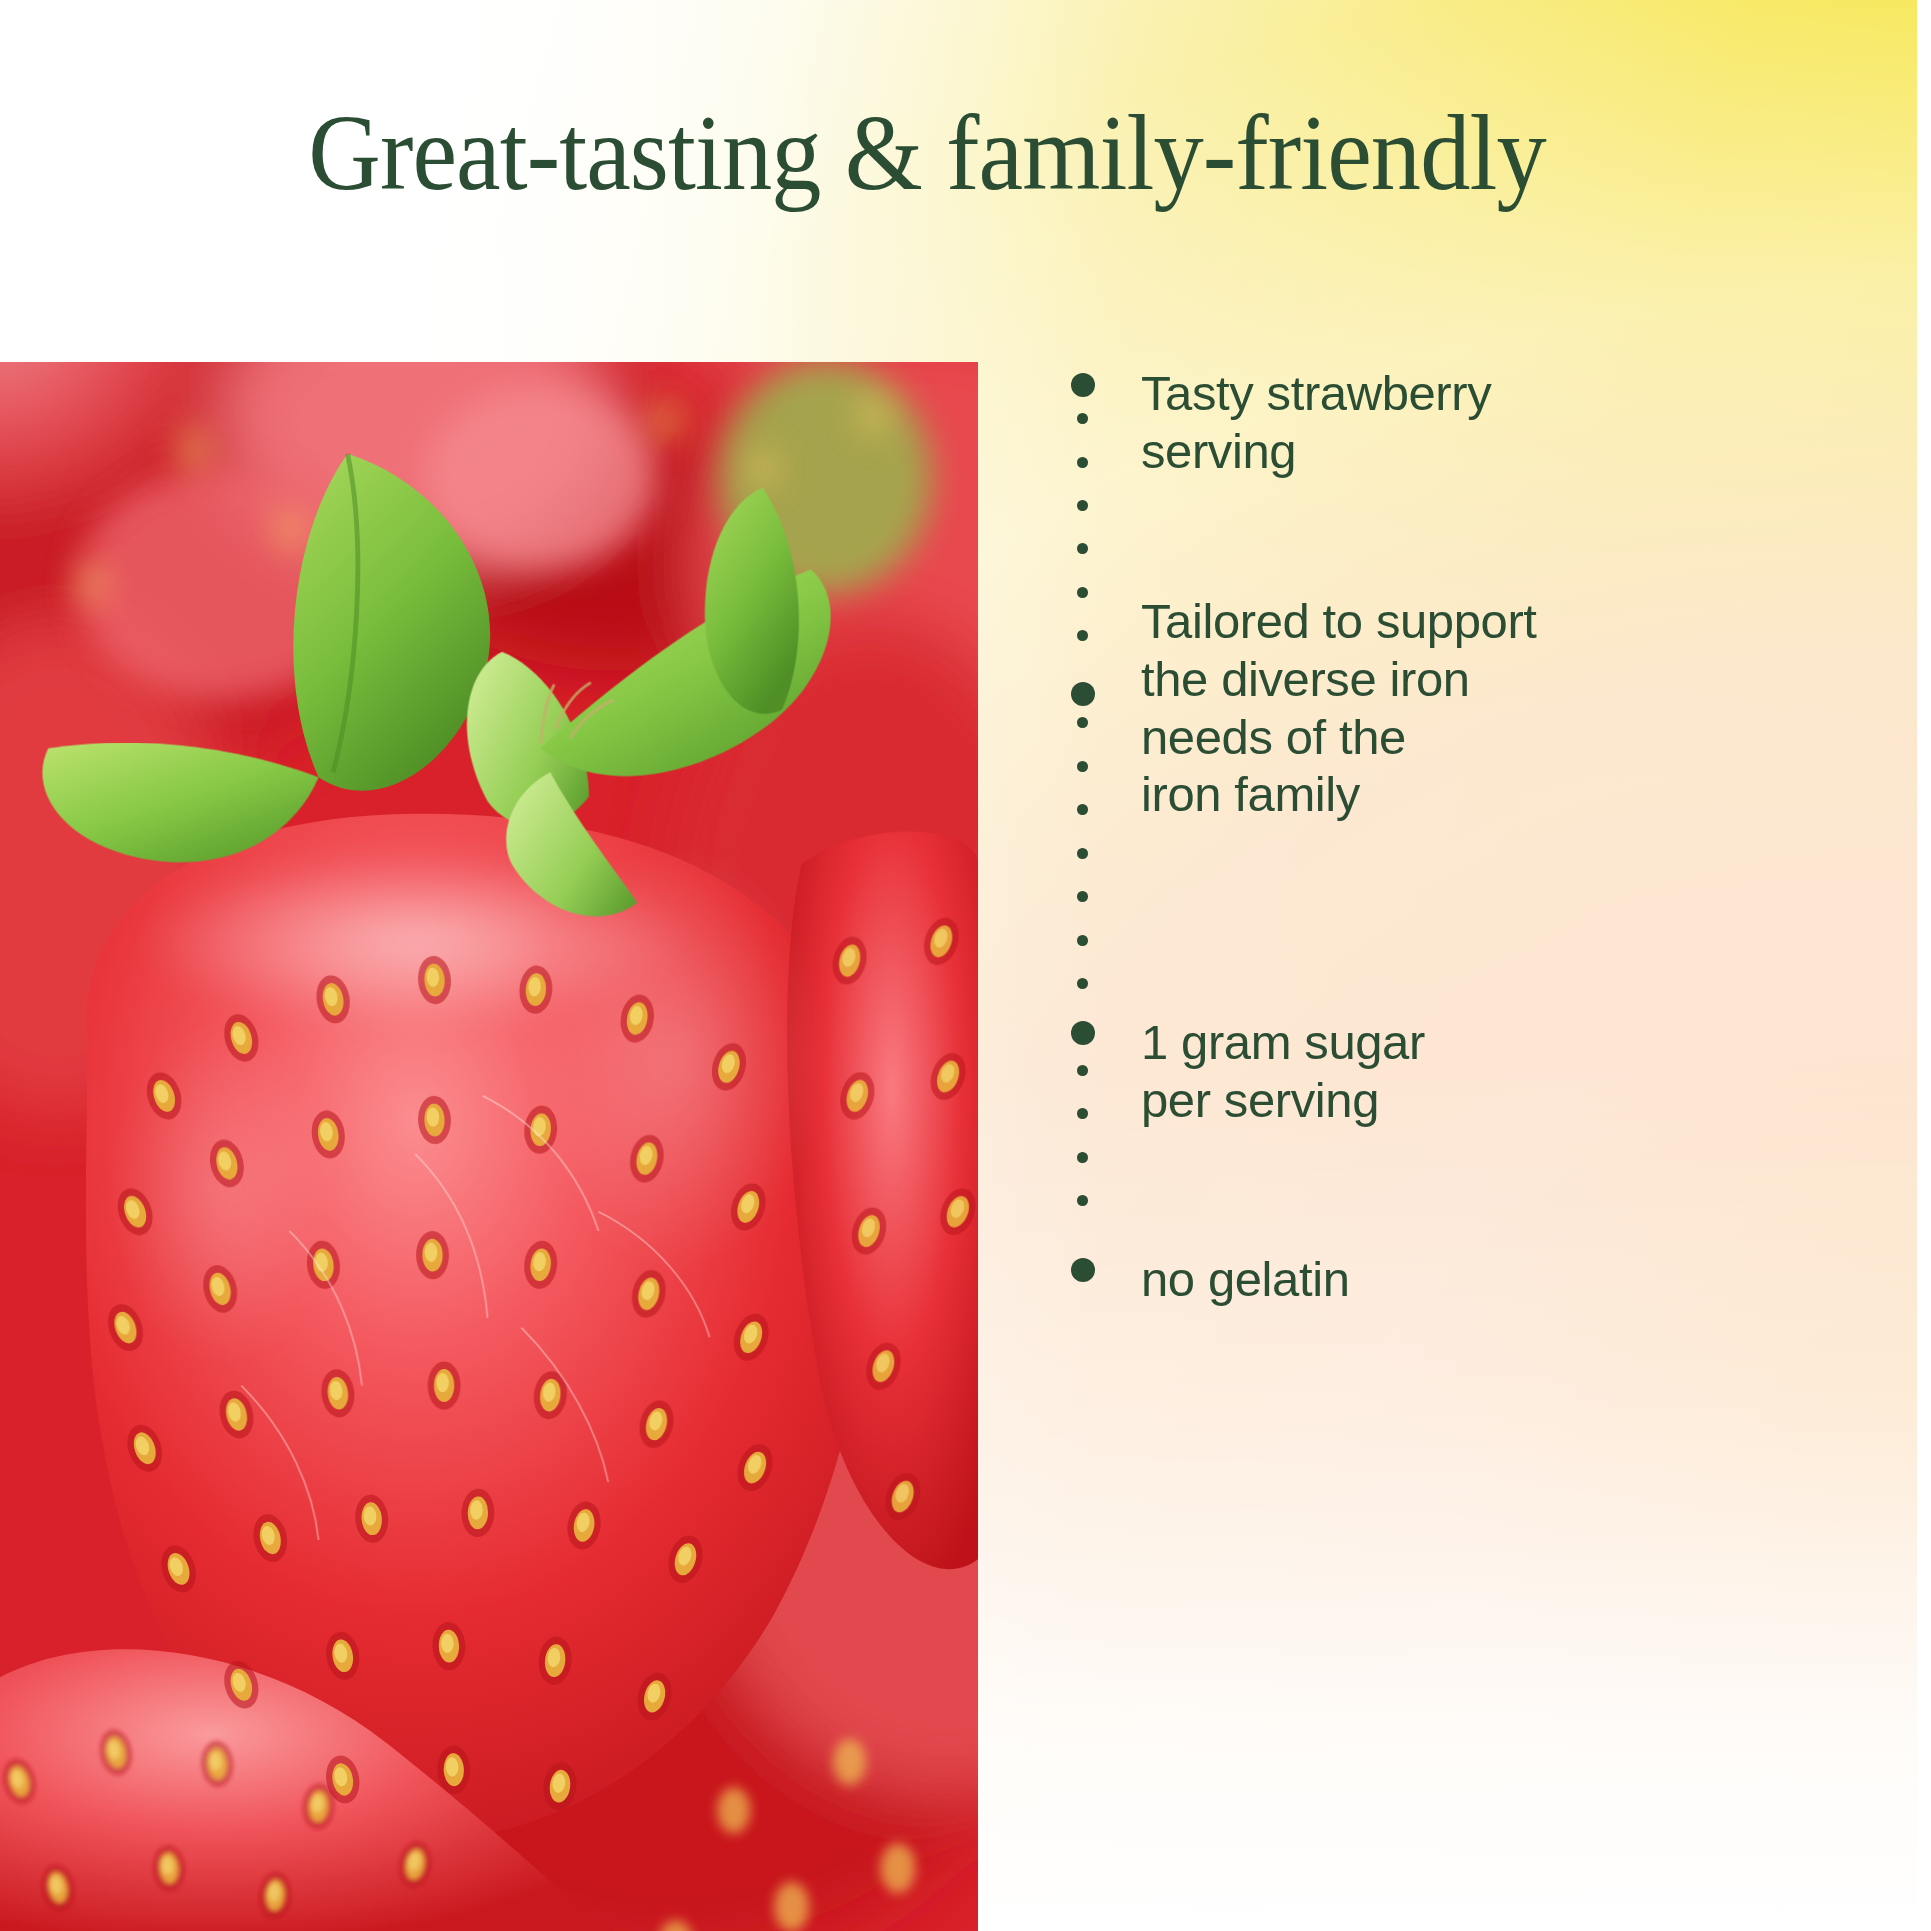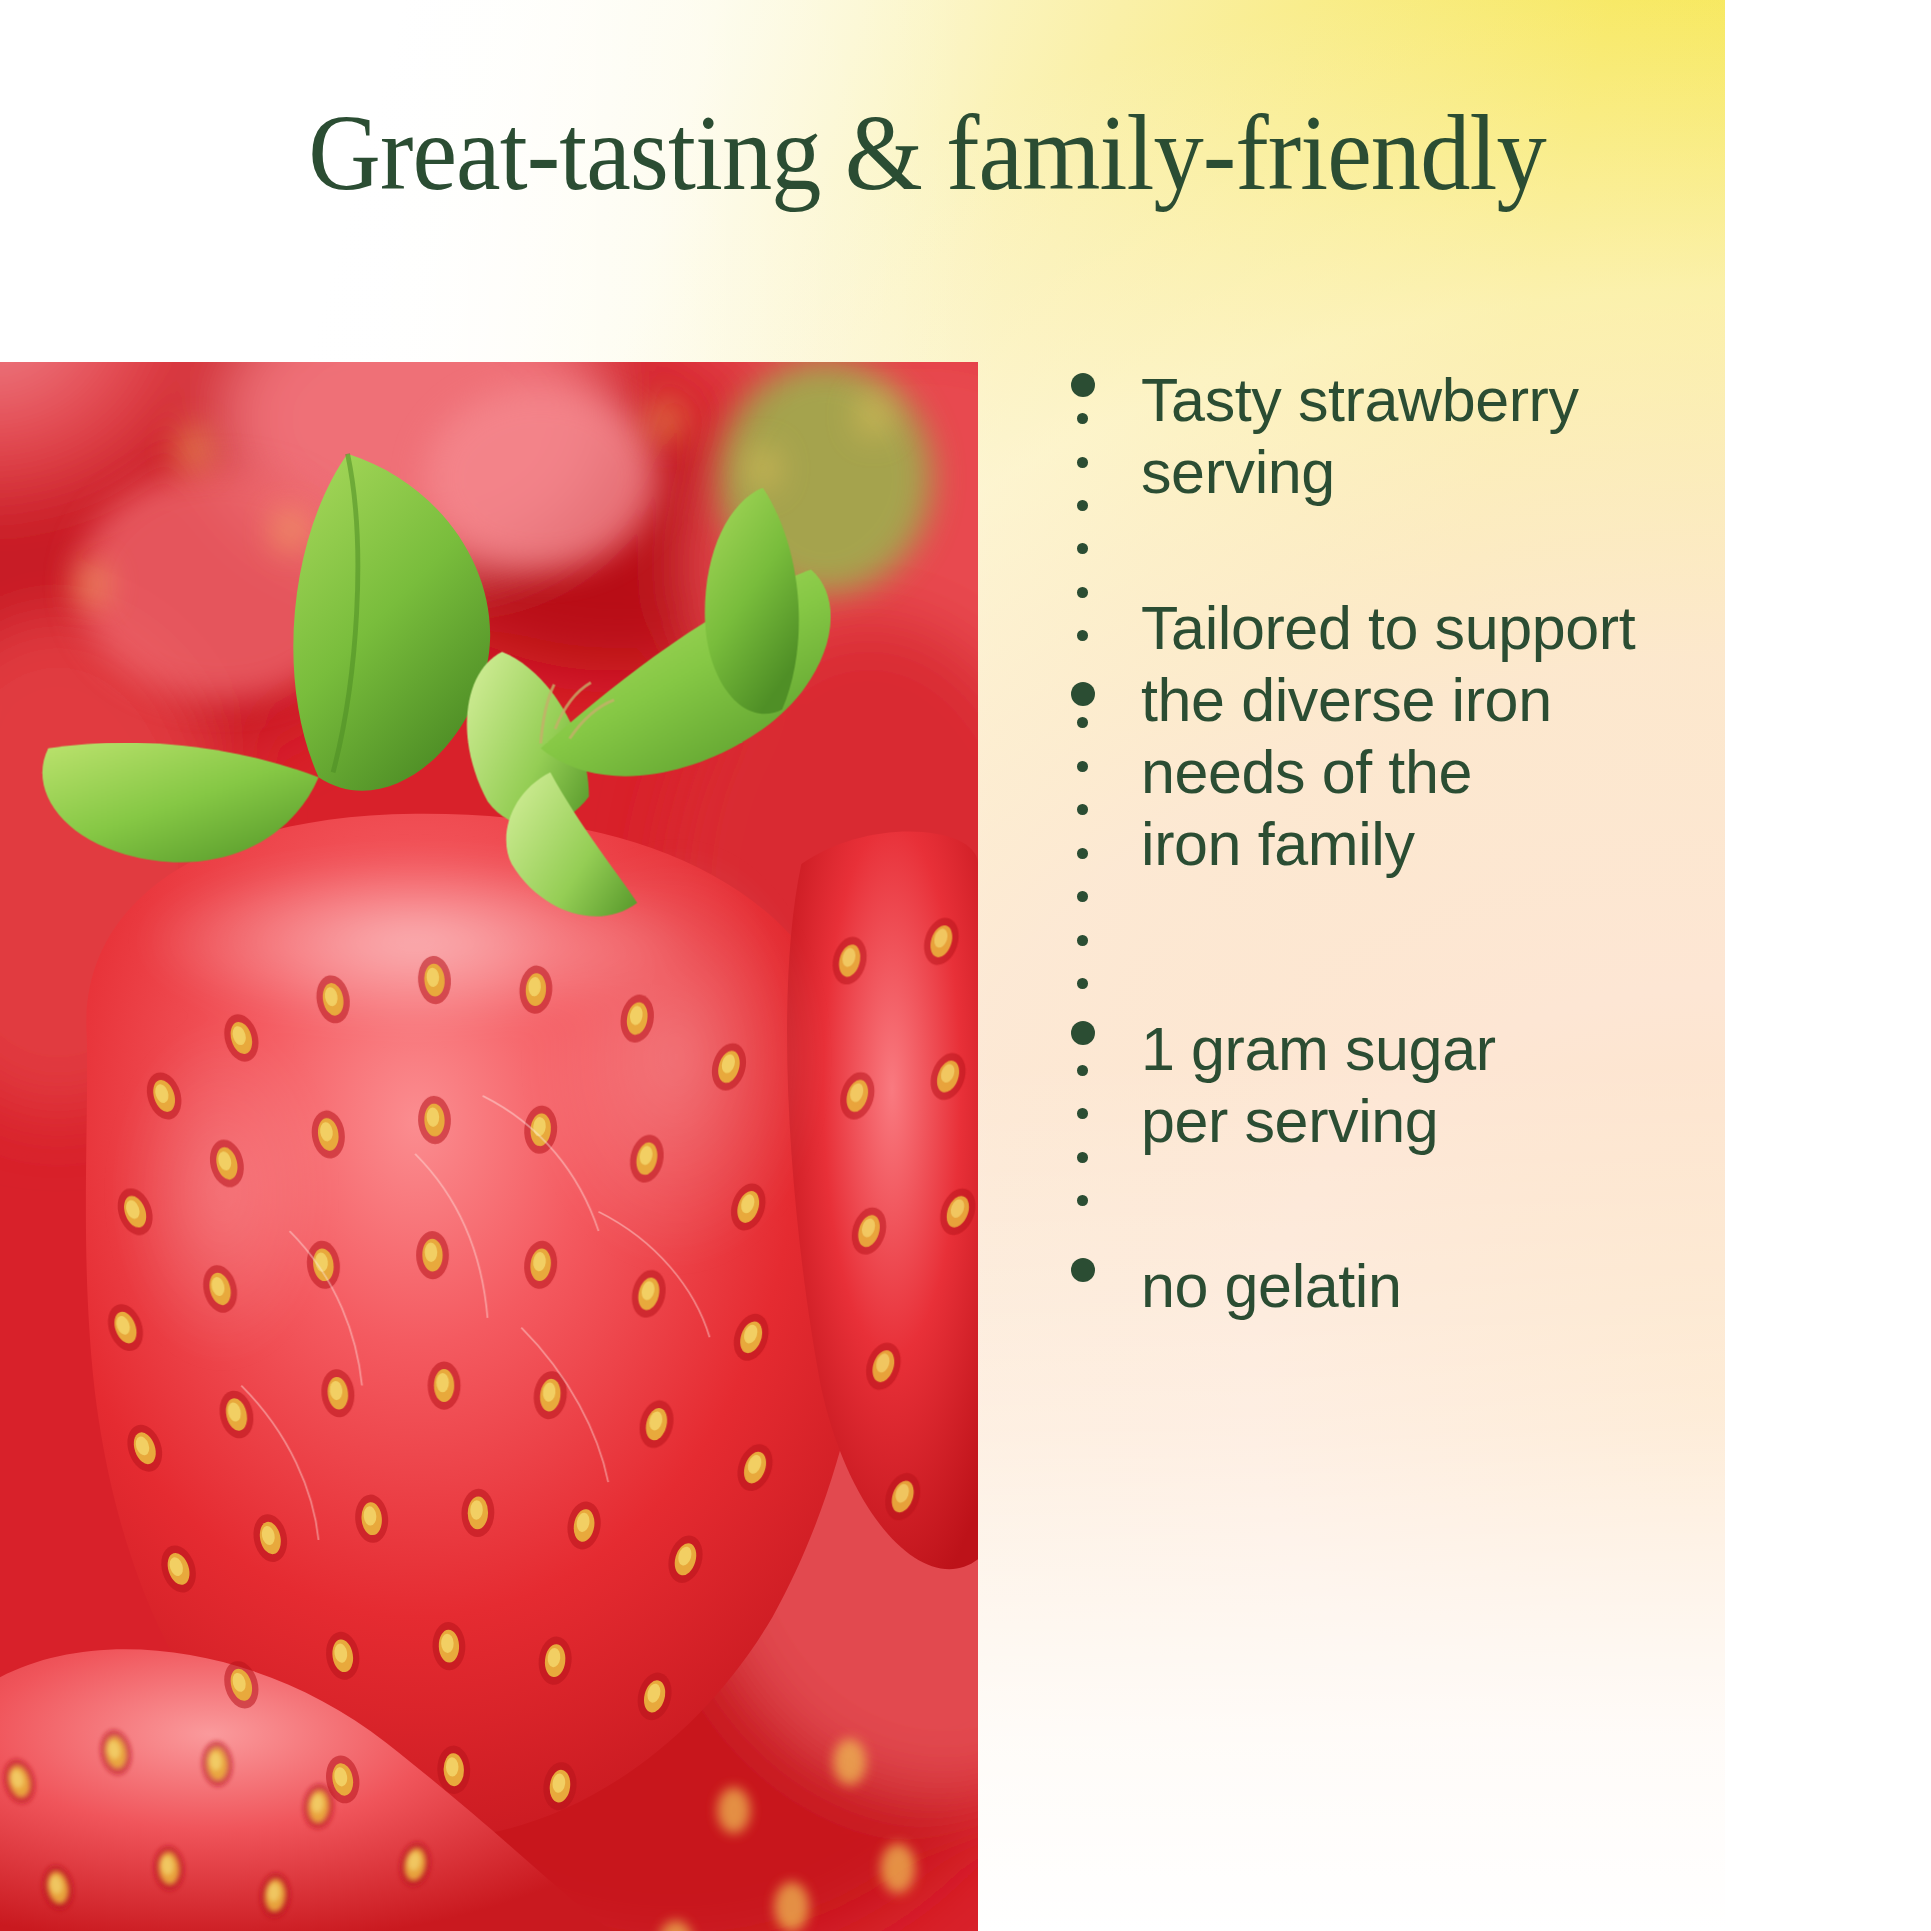--- a/index.html
+++ b/index.html
@@ -6,21 +6,21 @@
     margin: 0;
     padding: 0;
     background: #ffffff;
   }
   body {
     font-family: "Liberation Sans", sans-serif;
   }
 
   #page {
     position: relative;
-    width: 1725px;
+    width: 1917px;
     height: 1931px;
     overflow: hidden;
     background: #ffffff;
   }
 
   
   .bg-base {
     position: absolute;
     inset: 0;
     background: linear-gradient(105deg,
@@ -128,21 +128,21 @@
     left: 1141px;
     top: 365px;
     width: 734px;
   }
   .bullet-item {
     position: absolute;
     left: 0;
     width: 734px;
     color: #2b4d33;
     font-family: "Liberation Sans", sans-serif;
-    font-size: 61px;
+    font-size: 49px;
     line-height: 1.18;
     letter-spacing: -0.4px;
   }
   .bullet-line {
     display: block;
     white-space: nowrap;
   }
 </style>
 </head>
 <body>

